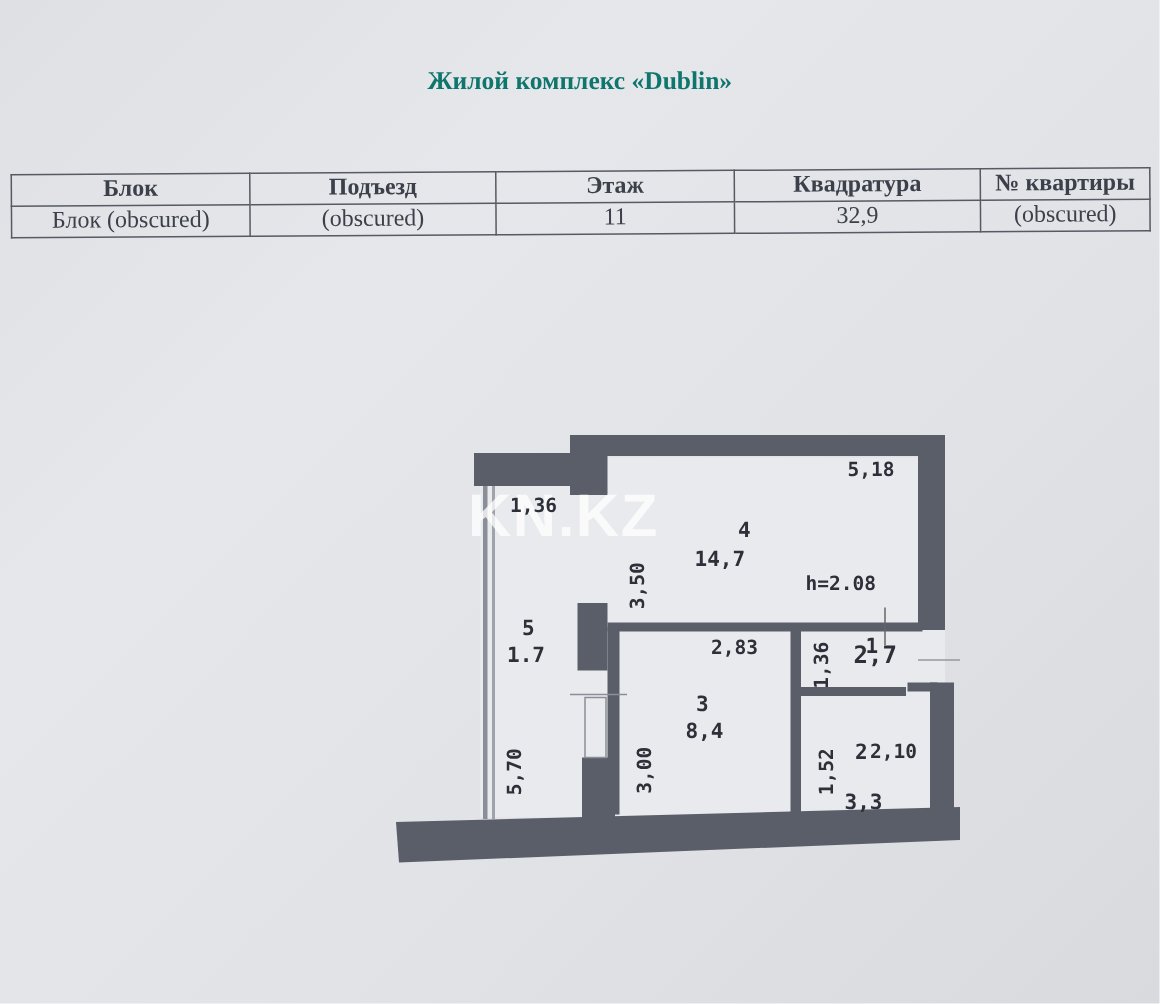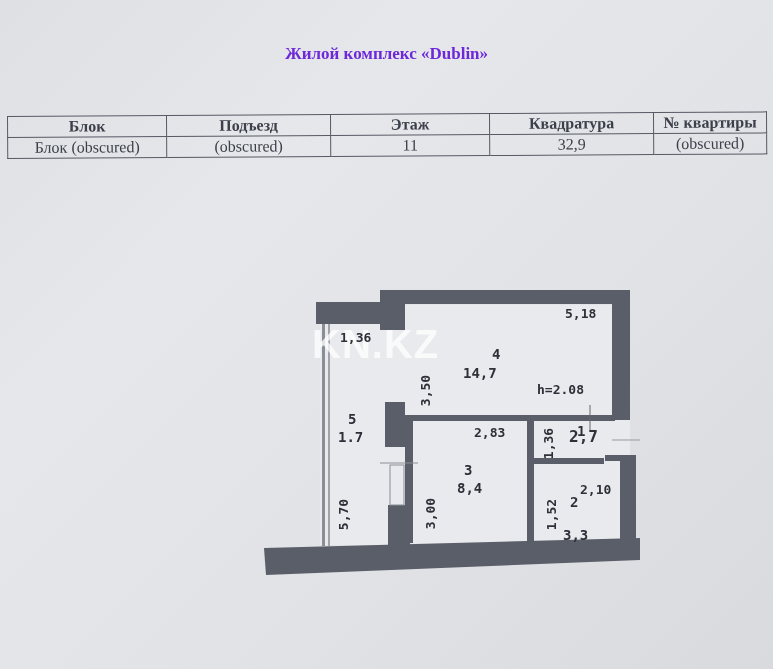--- a/index.html
+++ b/index.html
@@ -1,19 +1,19 @@
 <!DOCTYPE html>
 <html><head>
 <meta charset="utf-8">
 <style>
   html,body{margin:0;padding:0;}
   body{width:773px;height:669px;overflow:hidden;position:relative;
     background:linear-gradient(135deg,#dfe0e4 0%,#e6e7eb 30%,#e2e3e7 60%,#d9dade 100%);
     font-family:"Liberation Serif",serif;color:#3a3d45;}
-  .title{position:absolute;left:0;width:773px;top:44px;text-align:center;font-weight:bold;font-size:17px;color:#6d28d9;}
+  .title{position:absolute;left:0;width:773px;top:44px;text-align:center;font-weight:bold;font-size:17px;color:#0f766e;}
   table.info{position:absolute;left:7px;top:116px;width:760px;border-collapse:collapse;font-size:16px;transform:rotate(-0.35deg);transform-origin:left top;}
   table.info td,table.info th{border:1px solid #555a63;height:20px;padding:0 4px;text-align:center;color:#3c404a;}
   table.info th{font-weight:bold;}
   .plan{position:absolute;left:0;top:0;width:773px;height:669px;}
   .lbl{position:absolute;font-family:"DejaVu Sans Mono",monospace;font-size:13px;color:#2d3038;font-weight:bold;line-height:1;}
   .vert{transform:rotate(-90deg);transform-origin:center;}
   .wm{position:absolute;left:312px;top:322px;font-family:Liberation Sans, sans-serif;font-weight:bold;font-size:40px;color:rgba(255,255,255,0.75);letter-spacing:1px;}
 </style>
 </head>
 <body>
@@ -84,17 +84,17 @@
 
   <div class="lbl" style="left:474px;top:426px">2,83</div>
   <div class="lbl" style="left:464px;top:463px;font-size:14px">3</div>
   <div class="lbl" style="left:457px;top:481px;font-size:14px">8,4</div>
   <div class="lbl vert" style="left:415px;top:507px">3,00</div>
 
   <div class="lbl" style="left:577px;top:424px;font-size:14px">1</div>
   <div class="lbl" style="left:569px;top:429px;font-size:16px">2,7</div>
   <div class="lbl vert" style="left:533px;top:437px">1,36</div>
 
-  <div class="lbl" style="left:580px;top:483px">2,10</div>
+  <div class="lbl" style="left:580px;top:495px">2,10</div>
   <div class="lbl" style="left:570px;top:495px;font-size:14px">2</div>
   <div class="lbl" style="left:563px;top:528px;font-size:14px">3,3</div>
   <div class="lbl vert" style="left:536px;top:508px">1,52</div>
 </div>
 
 </body></html>

